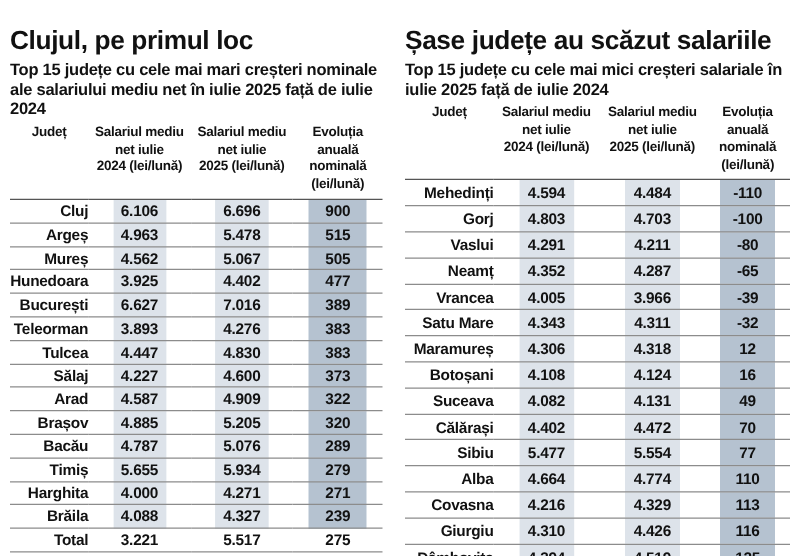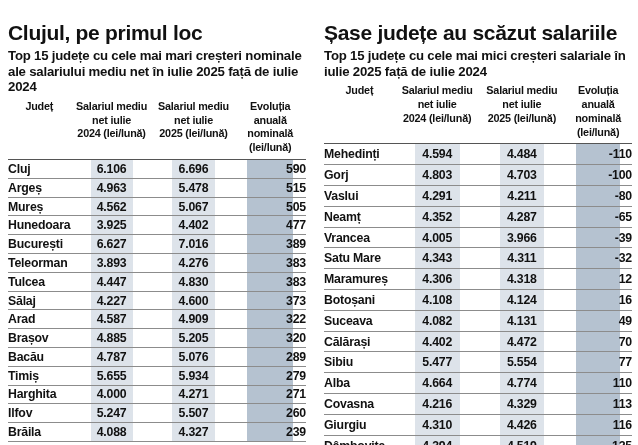--- a/index.html
+++ b/index.html
@@ -36,27 +36,27 @@
     vertical-align:top;text-align:center;white-space:pre-line;
     padding:2px 0 4px 0;letter-spacing:-0.2px;
   }
   thead th.c1{text-align:center;}
   thead tr{border-bottom:1.4px solid var(--rule-dark);}
   tbody tr{border-bottom:1px solid var(--rule);}
   tbody td{
     font-size:12.3px;font-weight:700;letter-spacing:-0.2px;
     text-align:center;vertical-align:middle;padding:0;
   }
-  tbody td.c1{text-align:left;}
+  tbody td.c1{text-align:right;}
   .panel-left  tbody td{height:18.8px;}
   .panel-right tbody td{height:20.8px;}
   .panel-left  th.c1{width:21%;}  .panel-left  th.c2,.panel-left  th.c3{width:27.5%;} .panel-left th.c4{width:24%;}
   .panel-right th.c1{width:23%;}  .panel-right th.c2,.panel-right th.c3{width:27.5%;} .panel-right th.c4{width:22%;}
   td.band-l{background-image:linear-gradient(to right,transparent 24%,var(--band-light) 24%,var(--band-light) 76%,transparent 76%);margin-top:14px;}
-  td.band-d{background-image:linear-gradient(to right,transparent 18%,var(--band-dark) 18%,var(--band-dark) 82%,transparent 82%);text-align:right;}
+  td.band-d{background-image:linear-gradient(to right,transparent 18%,var(--band-dark) 18%,var(--band-dark) 82%,transparent 82%);}
   tr.total-row td{background-image:none;}
   .source{
     text-align:right;font-size:8.6px;letter-spacing:0;
     margin-top:2.5px;color:#222;
   }
   .source b{font-weight:700;}
   .source span{font-weight:400;}
 </style>
 </head>
 <body>
@@ -79,21 +79,21 @@
             <th class="c4">Evoluția anuală
 nominală
 (lei/lună)</th>
           </tr>
         </thead>
       <tbody>
           <tr>
             <td class="c1">Cluj</td>
             <td class="c2 band-l">6.106</td>
             <td class="c3 band-l">6.696</td>
-            <td class="c4 band-d">590</td>
+            <td class="c4 band-d">900</td>
           </tr>
           <tr>
             <td class="c1">Argeș</td>
             <td class="c2 band-l">4.963</td>
             <td class="c3 band-l">5.478</td>
             <td class="c4 band-d">515</td>
           </tr>
           <tr>
             <td class="c1">Mureș</td>
             <td class="c2 band-l">4.562</td>
@@ -152,26 +152,20 @@
             <td class="c1">Timiș</td>
             <td class="c2 band-l">5.655</td>
             <td class="c3 band-l">5.934</td>
             <td class="c4 band-d">279</td>
           </tr>
           <tr>
             <td class="c1">Harghita</td>
             <td class="c2 band-l">4.000</td>
             <td class="c3 band-l">4.271</td>
             <td class="c4 band-d">271</td>
-          </tr>
-          <tr>
-            <td class="c1">Ilfov</td>
-            <td class="c2 band-l">5.247</td>
-            <td class="c3 band-l">5.507</td>
-            <td class="c4 band-d">260</td>
           </tr>
           <tr>
             <td class="c1">Brăila</td>
             <td class="c2 band-l">4.088</td>
             <td class="c3 band-l">4.327</td>
             <td class="c4 band-d">239</td>
           </tr>
           <tr class="total-row">
             <td class="c1">Total</td>
             <td class="c2">3.221</td>

